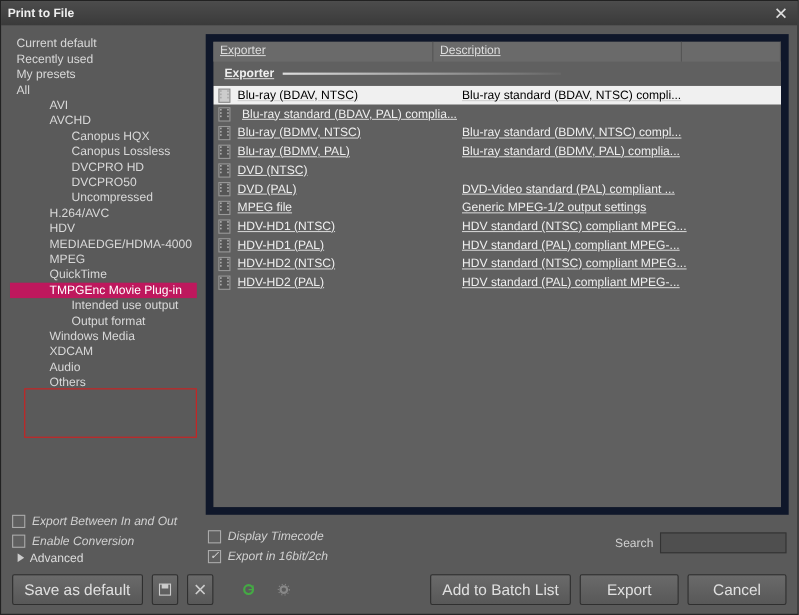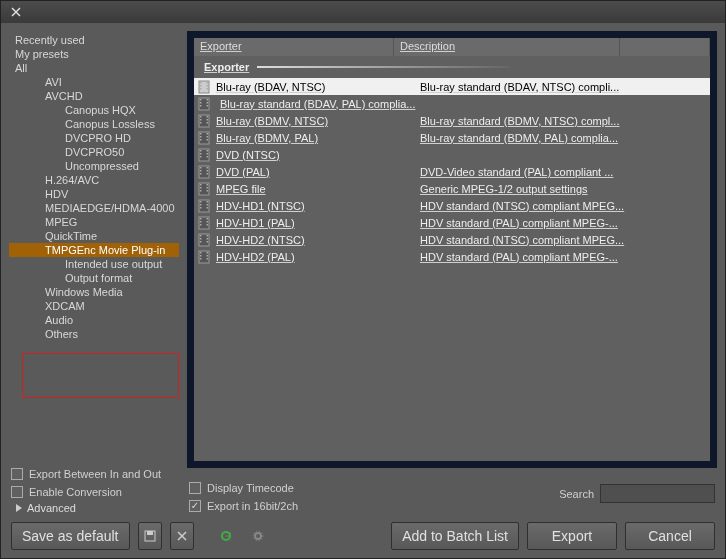--- a/index.html
+++ b/index.html
@@ -10,21 +10,21 @@
 .titlebar .close { width: 18px; height: 16px; display: flex; align-items: center; justify-content: center; cursor: pointer; }
 .titlebar .close svg { width: 10px; height: 10px; }
 .body { flex: 1; display: flex; padding: 8px 8px 4px 8px; gap: 8px; }
 .sidebar { width: 170px; display: flex; flex-direction: column; }
 .tree { flex: 1; overflow: auto; font-size: 11px; color: #d8d8d8; padding: 2px 0; }
 .tree-item { padding: 1px 4px; white-space: nowrap; cursor: pointer; display: flex; align-items: center; }
 .tree-item.l0 { padding-left: 6px; }
 .tree-item.l1 { padding-left: 22px; }
 .tree-item.l2 { padding-left: 42px; }
 .tree-item .guide { color: #888; display:inline-block; width:14px; text-align:center; }
-.tree-item.selected { background: #a16207; color: #fff; }
+.tree-item.selected { background: #be185d; color: #fff; }
 .redbox1 { border: 1px solid #d02020; position: absolute; left: 22px; top: 353px; width: 157px; height: 45px; pointer-events: none; }
 .main { flex: 1; display: flex; flex-direction: column; }
 .listpanel { border: 7px solid #0f172a; flex: 1; display: flex; flex-direction: column; background: #606060; text-decoration: underline; }
 .listhead { display: flex; background: #6a6a6a; height: 18px; font-size: 11px; color: #ddd; }
 .listhead div { border-right: 1px solid #555; padding: 2px 6px; }
 .col-exp { width: 200px; }
 .col-desc { flex: 1; }
 .col-tail { width: 90px; }
 .groupbar { height: 22px; display: flex; align-items: center; padding-left: 10px; font-weight: bold; color: #eee; }
 .groupbar::after { content: ""; height: 2px; background: linear-gradient(to right,#ddd,#666); flex: 1; margin-left: 8px; margin-right: 200px; }
@@ -32,49 +32,53 @@
 .rowline { display: flex; height: 17px; align-items: center; color: #eee; font-size: 11px; }
 .rowline.selected { background: #f0f0f0; color: #000; }
 .rowline.selected .icon rect.film { fill: #ccc; stroke: #888; }
 .rowline .icon { width: 20px; display: flex; align-items: center; justify-content: center; }
 .rowline .icon svg { width: 12px; height: 14px; }
 .rowline .c1 { width: 200px; padding-left: 2px; white-space: nowrap; overflow: hidden; text-overflow: ellipsis; }
 .rowline .c2 { flex: 1; white-space: nowrap; overflow: hidden; text-overflow: ellipsis; padding-left: 6px; }
 .bottom-opts { display: flex; align-items: flex-start; padding: 8px 2px 4px 2px; gap: 12px; }
 .checks-left { width: 170px; display: flex; flex-direction: column; gap: 6px; }
 .checks-mid { display: flex; flex-direction: column; gap: 6px; }
-.chk { display: flex; align-items: center; gap: 6px; cursor: pointer; }
+.chk { display: flex; align-items: center; gap: 6px; cursor: pointer; font-style: italic; }
 .chk .box { width: 12px; height: 12px; border: 1px solid #aaa; background: #606060; display: flex; align-items: center; justify-content: center; font-size: 9px; color: #ddd; }
 .chk .box.checked::before { content: "✓"; color: #d8d8d8; font-size: 10px; line-height: 10px; }
 .spacer { flex: 1; }
 .searchline { display: flex; align-items: center; gap: 6px; padding-top: 2px; }
 .searchline input { width: 115px; height: 19px; background: #4f4f4f; border: 1px solid #333; color: #ddd; font-size: 11px; padding: 0 4px; }
 .adv { padding: 4px 0 8px 4px; cursor: pointer; display:flex; align-items:center; gap:4px; color:#ddd; }
 .adv .tri { display:inline-block; }
 .adv .tri svg { width:8px; height:8px; }
 .footer { height: 36px; display: flex; align-items: center; padding: 0 10px 8px 10px; gap: 8px; }
 .btn { background: linear-gradient(#6a6a6a,#585858); border: 1px solid #2f2f2f; color: #e0e0e0; height: 28px; padding: 0 10px; font-size: 14px; cursor: pointer; display:flex; align-items:center; border-radius:2px; }
 .btn-small { width: 24px; padding: 0; justify-content: center; }
 .btn.primary { min-width: 90px; justify-content: center; }
 .iconbtn svg { width: 14px; height: 14px; }
 </style>
 </head>
 <body>
 
 <div class="window">
   <div class="titlebar">
+    <span class="title">Print to File</span>
     <span class="close">
       <svg>
           <path d="M1 1 L9 9 M9 1 L1 9" stroke="#ddd" stroke-width="1.5" fill="none"></path>
         </svg>
     </span>
   </div>
   <div class="body">
     <div class="sidebar">
       <div class="tree" id="tree">
+          <div class="tree-item l0">
+            <span>Current default</span>
+          </div>
           <div class="tree-item l0">
             <span>Recently used</span>
           </div>
           <div class="tree-item l0">
             <span>My presets</span>
           </div>
           <div class="tree-item l0">
             <span>All</span>
           </div>
           <div class="tree-item l1">

